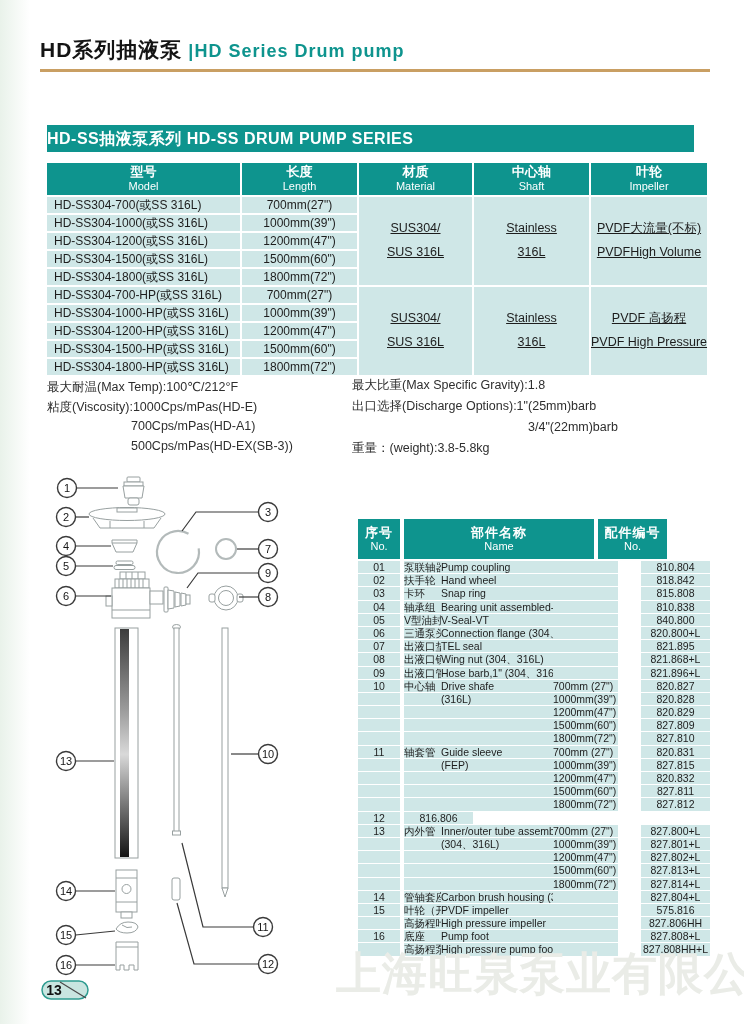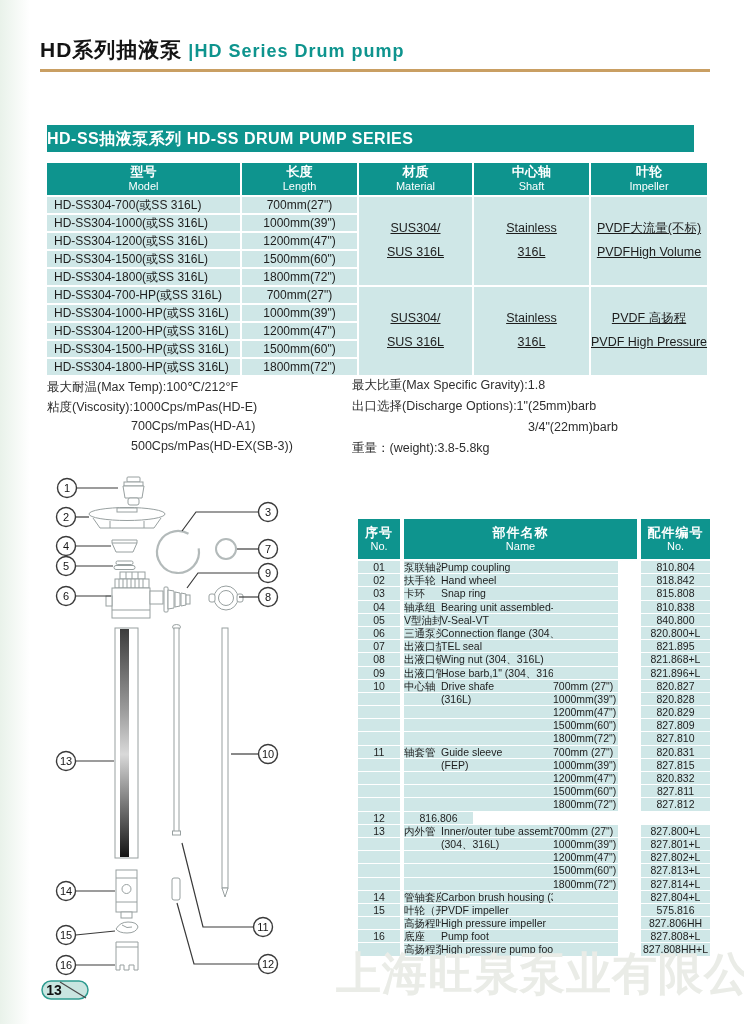--- a/index.html
+++ b/index.html
@@ -39,21 +39,21 @@
   .notes-right .ind{margin-left:176px;}
 
   
   .parts{position:absolute;left:358px;top:472px;width:352px;margin-top:47px;}
   .p-head{display:flex;height:40px;}
   .p-head .h{background:#0e948e;color:#fff;display:flex;flex-direction:column;
              align-items:center;justify-content:center;line-height:1.2;}
   .p-head .h .cn{font-size:13px;font-weight:bold;letter-spacing:1px;}
   .p-head .h .en{font-size:11px;}
   .h.no{width:42px;margin-right:4px;}
-  .h.name{width:233px;margin-right:4px;}
+  .h.name{width:190px;margin-right:4px;}
   .h.code{width:69px;}
   .p-rows{margin-top:2px;}
   .p-row{display:flex;height:13.2px;font-size:10.5px;color:#1d1d1d;align-items:flex-end;}
   .p-row span{display:block;box-sizing:border-box;background:#cfe7e7;border-bottom:1px solid #fff;
               line-height:12.4px;height:13.2px;white-space:nowrap;}
   .p-row .no{width:42px;text-align:center;margin-right:4px;}
   .p-row .mid{width:233px;margin-right:4px;display:flex;border-bottom:none;background:none;}
   .p-row .cn{width:37px;padding-left:0;}
   .p-row .en{width:112px;overflow:visible;}
   .p-row .size{width:65px;}

